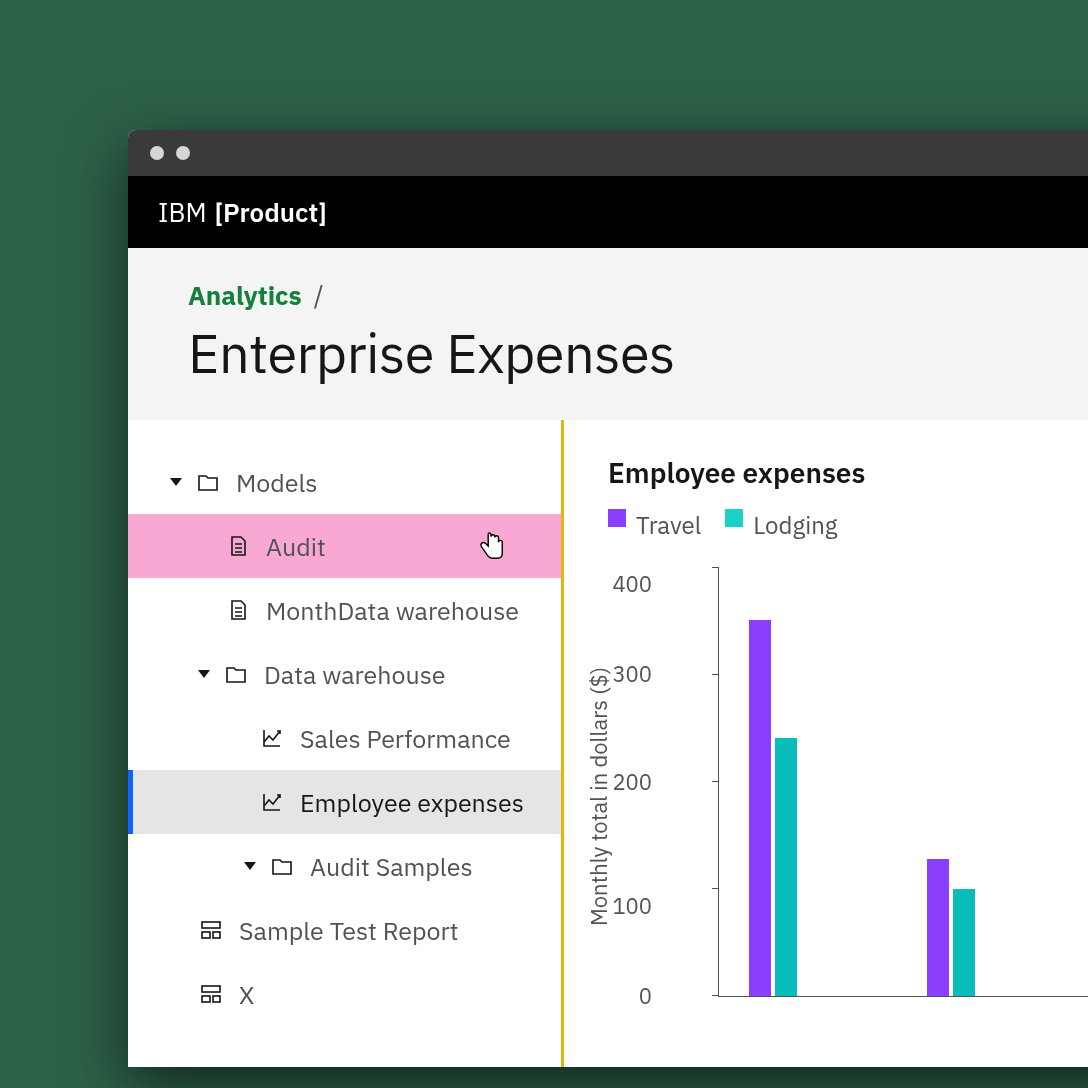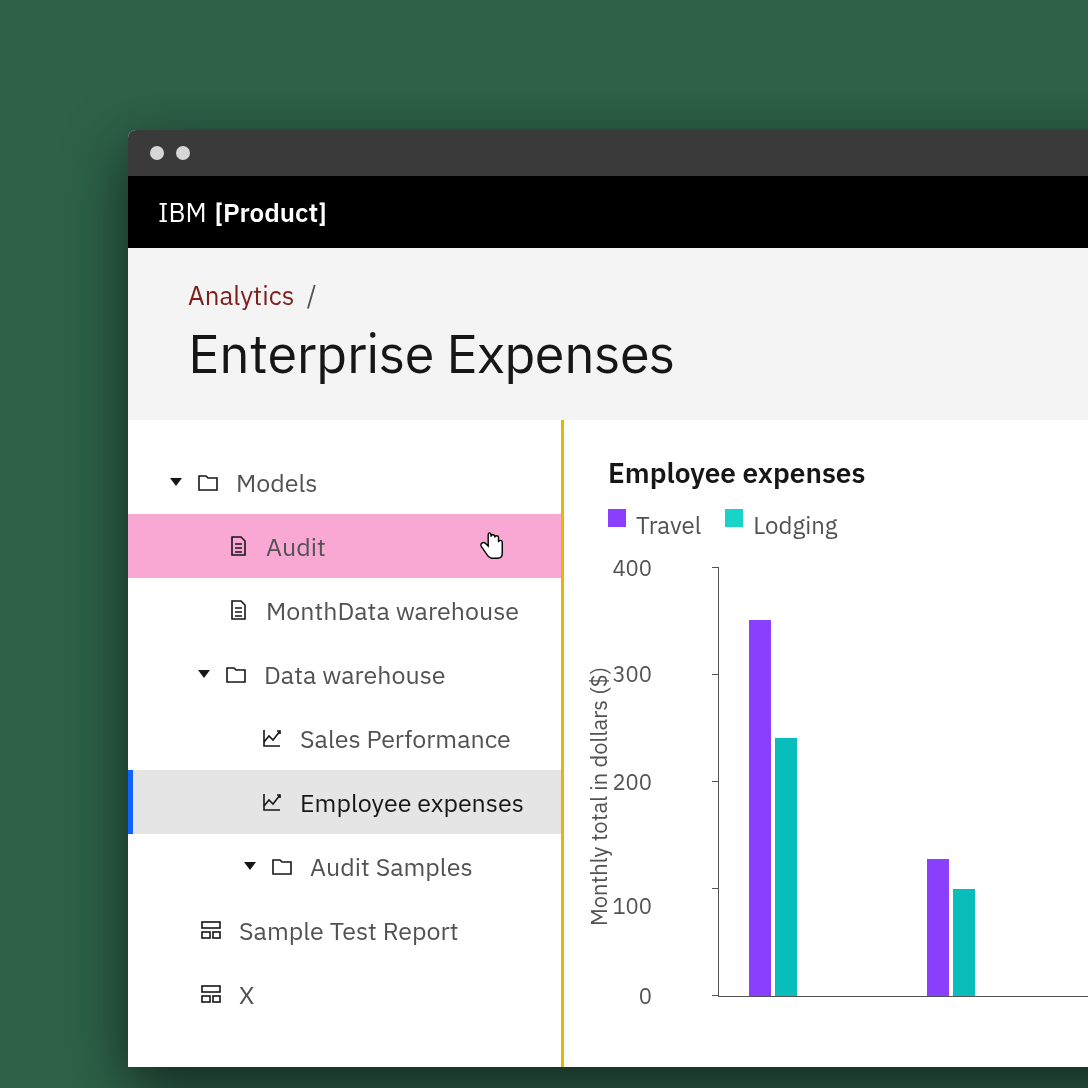--- a/index.html
+++ b/index.html
@@ -47,22 +47,23 @@
   .header {
     background: #f4f4f4;
     padding: 30px 0 32px 60px;
   }
   .breadcrumb {
     font-size: 26px;
     color: #161616;
     margin-bottom: 6px;
   }
   .breadcrumb a {
-    color: #7f1d1d;
+    color: #15803d;
     text-decoration: none;
+    font-weight: bold;
   }
   .breadcrumb .sep { color: #525252; margin: 0 6px; }
   .page-title {
     font-size: 54px;
     font-weight: 400;
     color: #161616;
     letter-spacing: -0.5px;
   }
   .content {
     display: flex;
@@ -327,21 +328,21 @@
         </div>
         <div class="legend-item">
           <span class="swatch sw-lodging"></span>
           <span>Lodging</span>
         </div>
       </div>
 
       <div class="chart-area">
         <div class="yaxis-label">Monthly total in dollars ($)</div>
         <div class="ticks">
-          <div class="tick" style="top:0px">400</div>
+          <div class="tick" style="top:16px">400</div>
           <div class="tick" style="top:106px">300</div>
           <div class="tick" style="top:214px">200</div>
           <div class="tick" style="top:338px">100</div>
           <div class="tick" style="top:428px">0</div>
         </div>
         <div class="plot">
           <div class="tickmark" style="top:0px"></div>
           <div class="tickmark" style="top:107px"></div>
           <div class="tickmark" style="top:214px"></div>
           <div class="tickmark" style="top:321px"></div>

